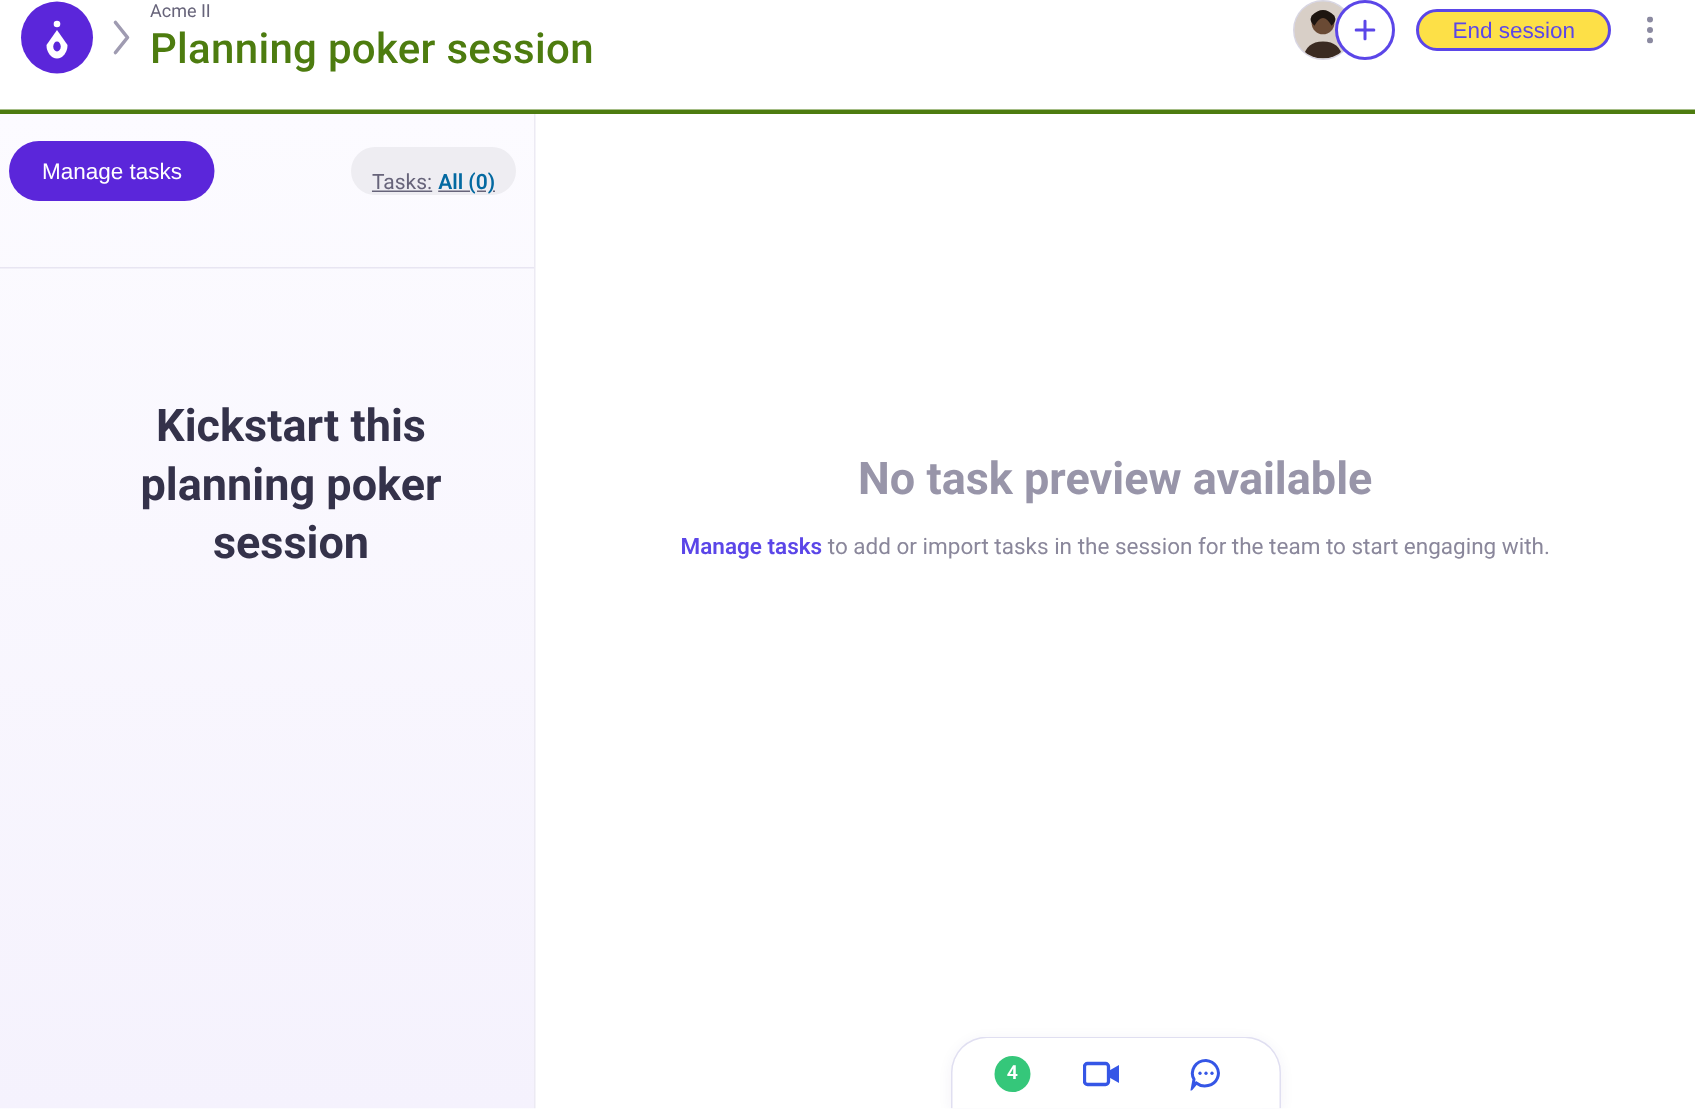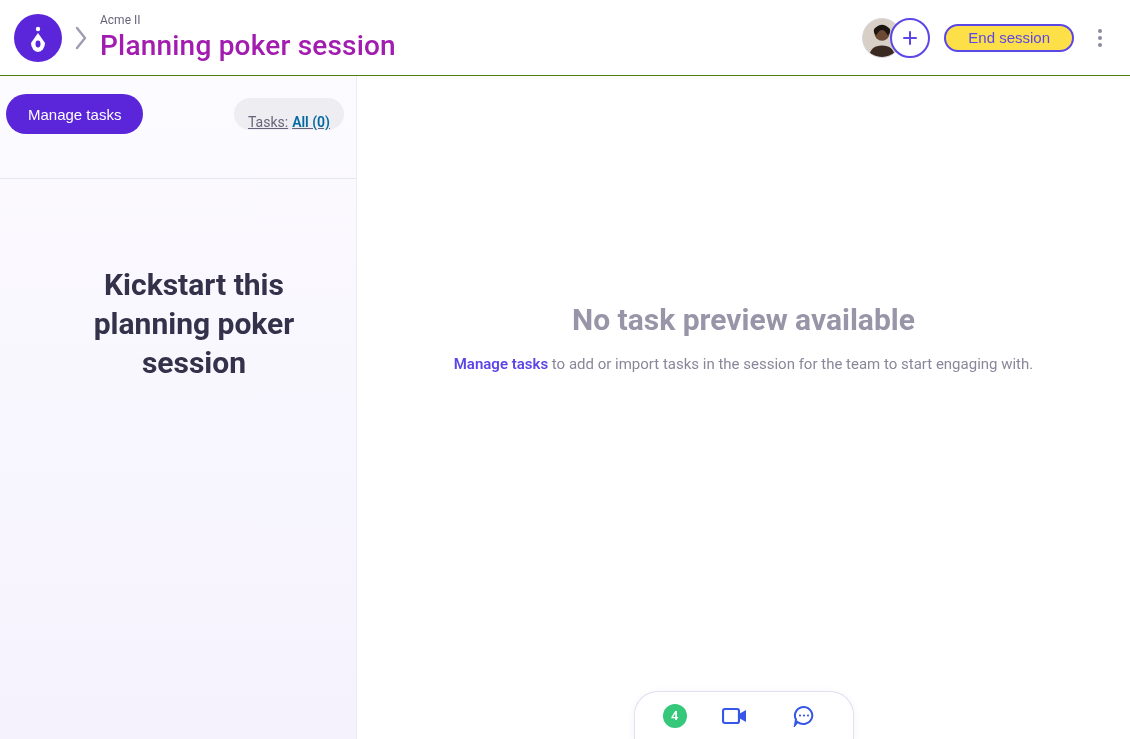--- a/index.html
+++ b/index.html
@@ -1,27 +1,27 @@
 <!DOCTYPE html>
 <html><head>
   <meta charset="utf-8">
   <style>
     * { margin: 0; padding: 0; box-sizing: border-box; }
     html, body { width: 1130px; height: 739px; font-family: -apple-system, BlinkMacSystemFont, "Segoe UI", Roboto, Helvetica, Arial, sans-serif; color: #1d1d2b; overflow: hidden; background: #fff; }
 
     
-    .header { display: flex; align-items: center; justify-content: space-between; height: 76px; padding: 0 18px 0 14px; border-bottom: 1px solid #4d7c0f; background: #fff; }
+    .header { display: flex; align-items: flex-start; justify-content: space-between; height: 76px; padding: 0 18px 0 14px; border-bottom: 3px solid #4d7c0f; background: #fff; }
     .header-left { display: flex; align-items: center; gap: 12px; }
     .logo { width: 48px; height: 48px; border-radius: 50%; background: #5b26da; display: flex; align-items: center; justify-content: center; flex-shrink: 0; }
     .logo svg { width: 22px; height: 30px; }
     .chevron { color: #9f9bb1; }
     .chevron svg { width: 14px; height: 26px; display:block; }
     .title-group { display: flex; flex-direction: column; justify-content: center; gap: 2px; }
     .breadcrumb-org { font-size: 12px; color: #67647a; }
-    .page-title { font-size: 28px; font-weight: 500; color: #a21caf; letter-spacing: .2px; }
+    .page-title { font-size: 28px; font-weight: 500; color: #4d7c0f; letter-spacing: .2px; }
 
     .header-right { display: flex; align-items: center; gap: 14px; }
     .avatar-cluster { display: flex; align-items: center; }
     .avatar { width: 40px; height: 40px; border-radius: 50%; overflow: hidden; border: 1px solid #d8d6e3; background: #d9d2cc; position: relative; z-index: 1; }
     .avatar svg { width: 100%; height: 100%; display:block; }
     .add-btn { width: 40px; height: 40px; border-radius: 50%; border: 2px solid #5b46e8; background: #fff; display:flex; align-items:center; justify-content:center; margin-left: -12px; z-index: 2; cursor: pointer; }
     .add-btn svg { width: 14px; height: 14px; }
     .end-btn { height: 28px; padding: 0 22px; border-radius: 20px; border: 2px solid #5b46e8; background: #fde047; color: #5b46e8; font-size: 15px; font-weight: 500; cursor: pointer; }
     .more-btn { width: 24px; height: 40px; display:flex; align-items:center; justify-content:center; cursor:pointer; color:#8b8aa1; }
     .more-btn svg { width: 4px; height: 18px; }

